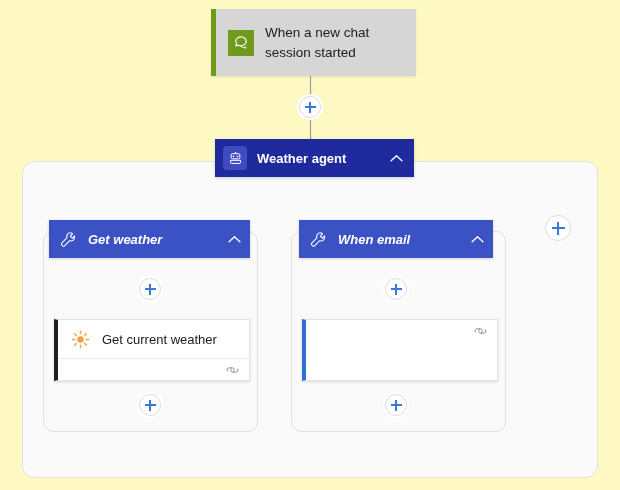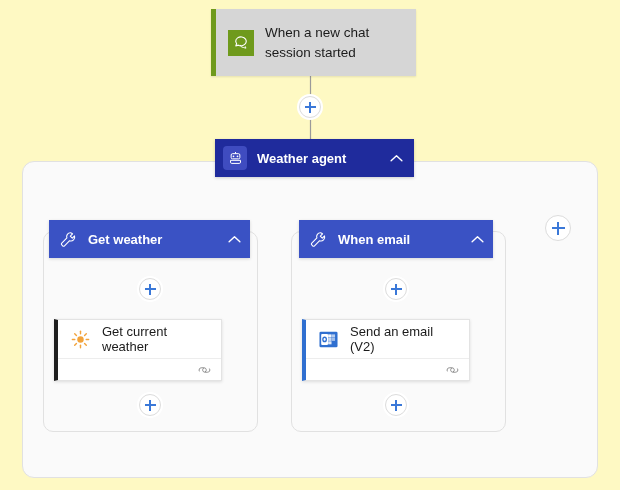--- a/index.html
+++ b/index.html
@@ -128,35 +128,36 @@
   
   .tool-node {
     position: absolute;
     height: 38px;
     background: #3a52c4;
     display: flex;
     align-items: center;
     padding: 0 7px 0 11px;
     z-index: 6;
     box-shadow: 0 1px 3px rgba(0,0,0,0.15);
+    font-style: italic;
   }
   .tool-node.left  { left: 49px;  top: 220px; width: 201px; }
   .tool-node.right { left: 299px; top: 220px; width: 194px; }
   .tool-label {
     font-size: 13px;
     font-weight: bold;
     color: #ffffff;
     flex: 1 1 auto;
     margin-left: 11px;
   }
 
   
   .action-card {
     position: absolute;
-    width: 168px;
+    width: 196px;
     height: 62px;
     background: #ffffff;
     border: 1px solid #e3e3e3;
     z-index: 6;
     box-shadow: 0 1px 3px rgba(0,0,0,0.12);
     display: flex;
     flex-direction: column;
   }
   .action-card.left  { left: 54px;  top: 319px; border-left: 4px solid #1f1f1f; }
   .action-card.right { left: 302px; top: 319px; border-left: 4px solid #2f6fd0; }
@@ -344,36 +345,20 @@
       <span style="display:flex;">
         <svg width="15" height="12" viewBox="0 0 16 13" fill="none">
           <path d="M2.3 7.6a2.4 2.4 0 0 1 2.2-3.5h3.0a2.4 2.4 0 0 1 1.5 4.3" stroke="#8a8a8a" stroke-width="1.05" fill="none" stroke-linecap="round"></path>
           <path d="M13.5 5.3a2.4 2.4 0 0 1-2.1 3.6H8.4a2.4 2.4 0 0 1-1.6-4.2" stroke="#8a8a8a" stroke-width="1.05" fill="none" stroke-linecap="round"></path>
         </svg>
       </span>
     </div>
   </div>
 
   <div class="action-card right">
-    <div class="action-head">
-      <span class="action-icon">
-        <svg width="19" height="19" viewBox="0 0 20 20">
-          <rect x="0.5" y="1.8" width="19" height="16.4" rx="1.4" fill="#2f6fd0"></rect>
-          <rect x="9.6" y="4.6" width="3.6" height="3.3" fill="#ffffff" opacity="0.95"></rect>
-          <rect x="13.6" y="4.6" width="3.3" height="3.3" fill="#ffffff" opacity="0.65"></rect>
-          <rect x="9.6" y="8.3" width="3.6" height="3.2" fill="#ffffff" opacity="0.75"></rect>
-          <rect x="13.6" y="8.3" width="3.3" height="3.2" fill="#ffffff" opacity="0.55"></rect>
-          <rect x="9.6" y="11.9" width="3.6" height="3.2" fill="#ffffff" opacity="0.85"></rect>
-          <rect x="2.3" y="4.1" width="7.2" height="11.6" rx="1.0" fill="#ffffff"></rect>
-          <ellipse cx="5.9" cy="9.9" rx="2.5" ry="3.0" fill="#2f6fd0"></ellipse>
-          <ellipse cx="5.9" cy="9.9" rx="1.1" ry="1.5" fill="#ffffff"></ellipse>
-        </svg>
-      </span>
-      <span class="action-label">Send an email (V2)</span>
-    </div>
     <div class="action-foot">
       <span style="display:flex;">
         <svg width="15" height="12" viewBox="0 0 16 13" fill="none">
           <path d="M2.3 7.6a2.4 2.4 0 0 1 2.2-3.5h3.0a2.4 2.4 0 0 1 1.5 4.3" stroke="#8a8a8a" stroke-width="1.05" fill="none" stroke-linecap="round"></path>
           <path d="M13.5 5.3a2.4 2.4 0 0 1-2.1 3.6H8.4a2.4 2.4 0 0 1-1.6-4.2" stroke="#8a8a8a" stroke-width="1.05" fill="none" stroke-linecap="round"></path>
         </svg>
       </span>
     </div>
   </div>
 

